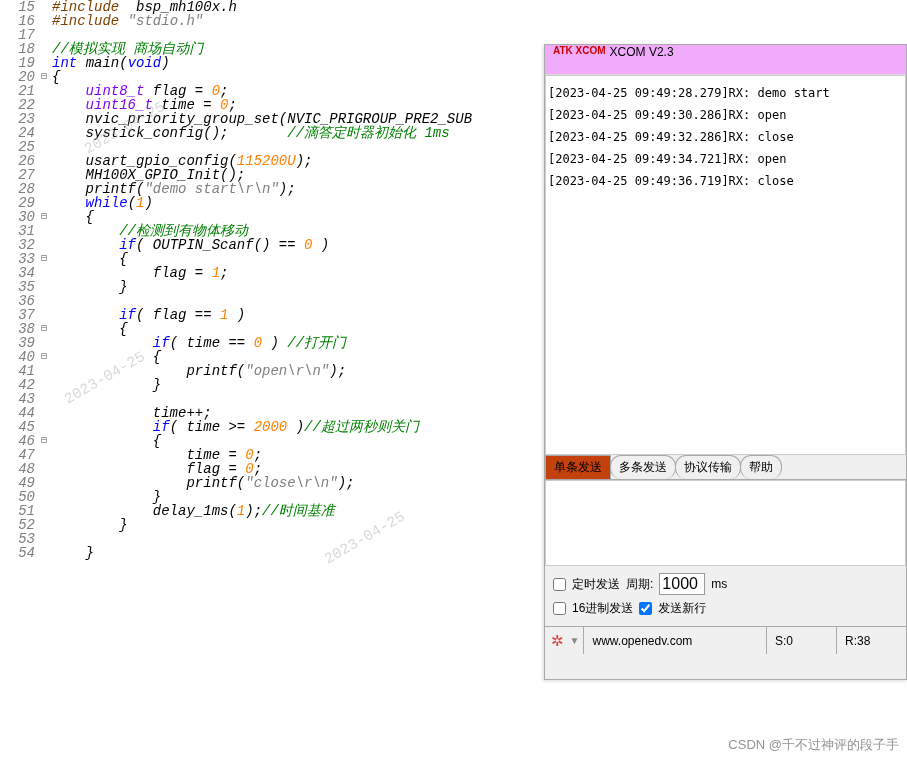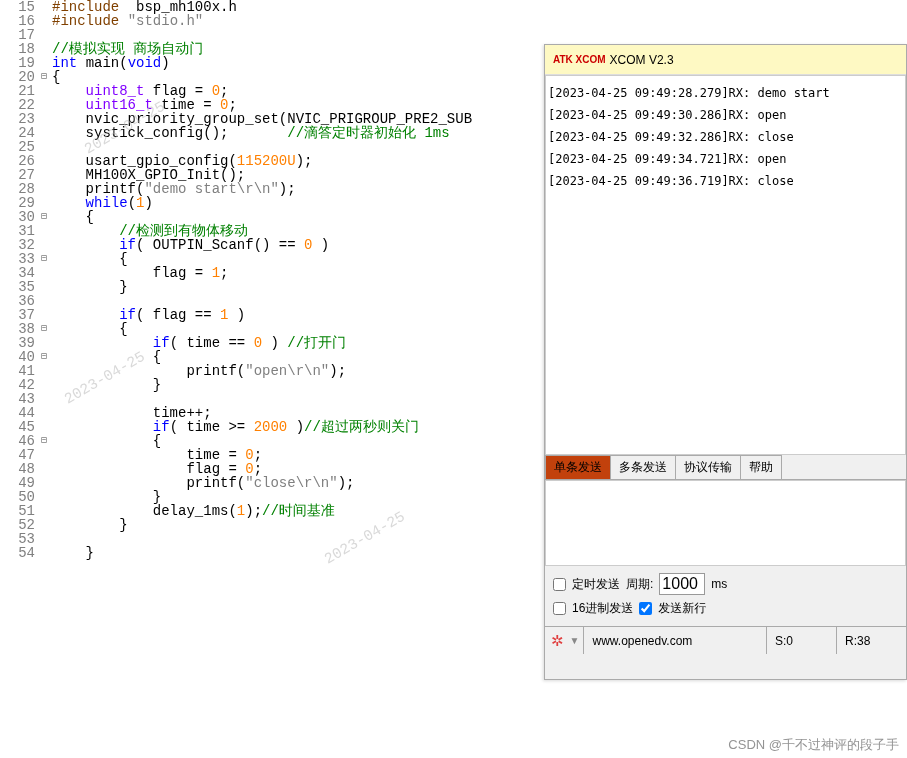--- a/index.html
+++ b/index.html
@@ -18,20 +18,21 @@
   width: 907px;
   height: 758px;
   background: #fff;
   overflow: hidden;
 }
 .line {
   display: flex;
   height: 14px;
   line-height: 14px;
   white-space: pre;
+  font-style: italic;
 }
 .lineno {
   width: 38px;
   text-align: right;
   color: #808080;
   padding-right: 3px;
   flex-shrink: 0;
 }
 .fold {
   width: 12px;
@@ -67,23 +68,22 @@
   width: 363px;
   height: 636px;
   background: #f0f0f0;
   border: 1px solid #aaa;
   box-shadow: -1px 1px 3px rgba(0,0,0,0.15);
   font-family: "Microsoft YaHei", SimSun, sans-serif;
 }
 .xcom-title {
   height: 30px;
   display: flex;
-  align-items: center;
   padding-left: 8px;
-  background: #fef9c3;
+  background: #f0abfc;
   border-bottom: 1px solid #ddd;
 }
 .xcom-title .logo {
   font-size: 10px;
   color: #c00;
   font-weight: bold;
   margin-right: 4px;
 }
 .xcom-title .title-text { font-size: 12px; }
 .xcom-output {
@@ -107,20 +107,21 @@
 .xcom-tabs .tab {
   padding: 3px 8px;
   border: 1px solid #aaa;
   border-bottom: none;
   background: #c2410c;
   margin-right: -1px;
   cursor: pointer;
 }
 .xcom-tabs .tab.inactive {
   background: #f0f0f0;
+  border-radius: 11px;
 }
 .xcom-send {
   height: 86px;
   background: #fff;
   border: 1px solid #ccc;
   margin: 0;
 }
 .xcom-opts {
   padding: 6px 8px;
   font-size: 12px;

